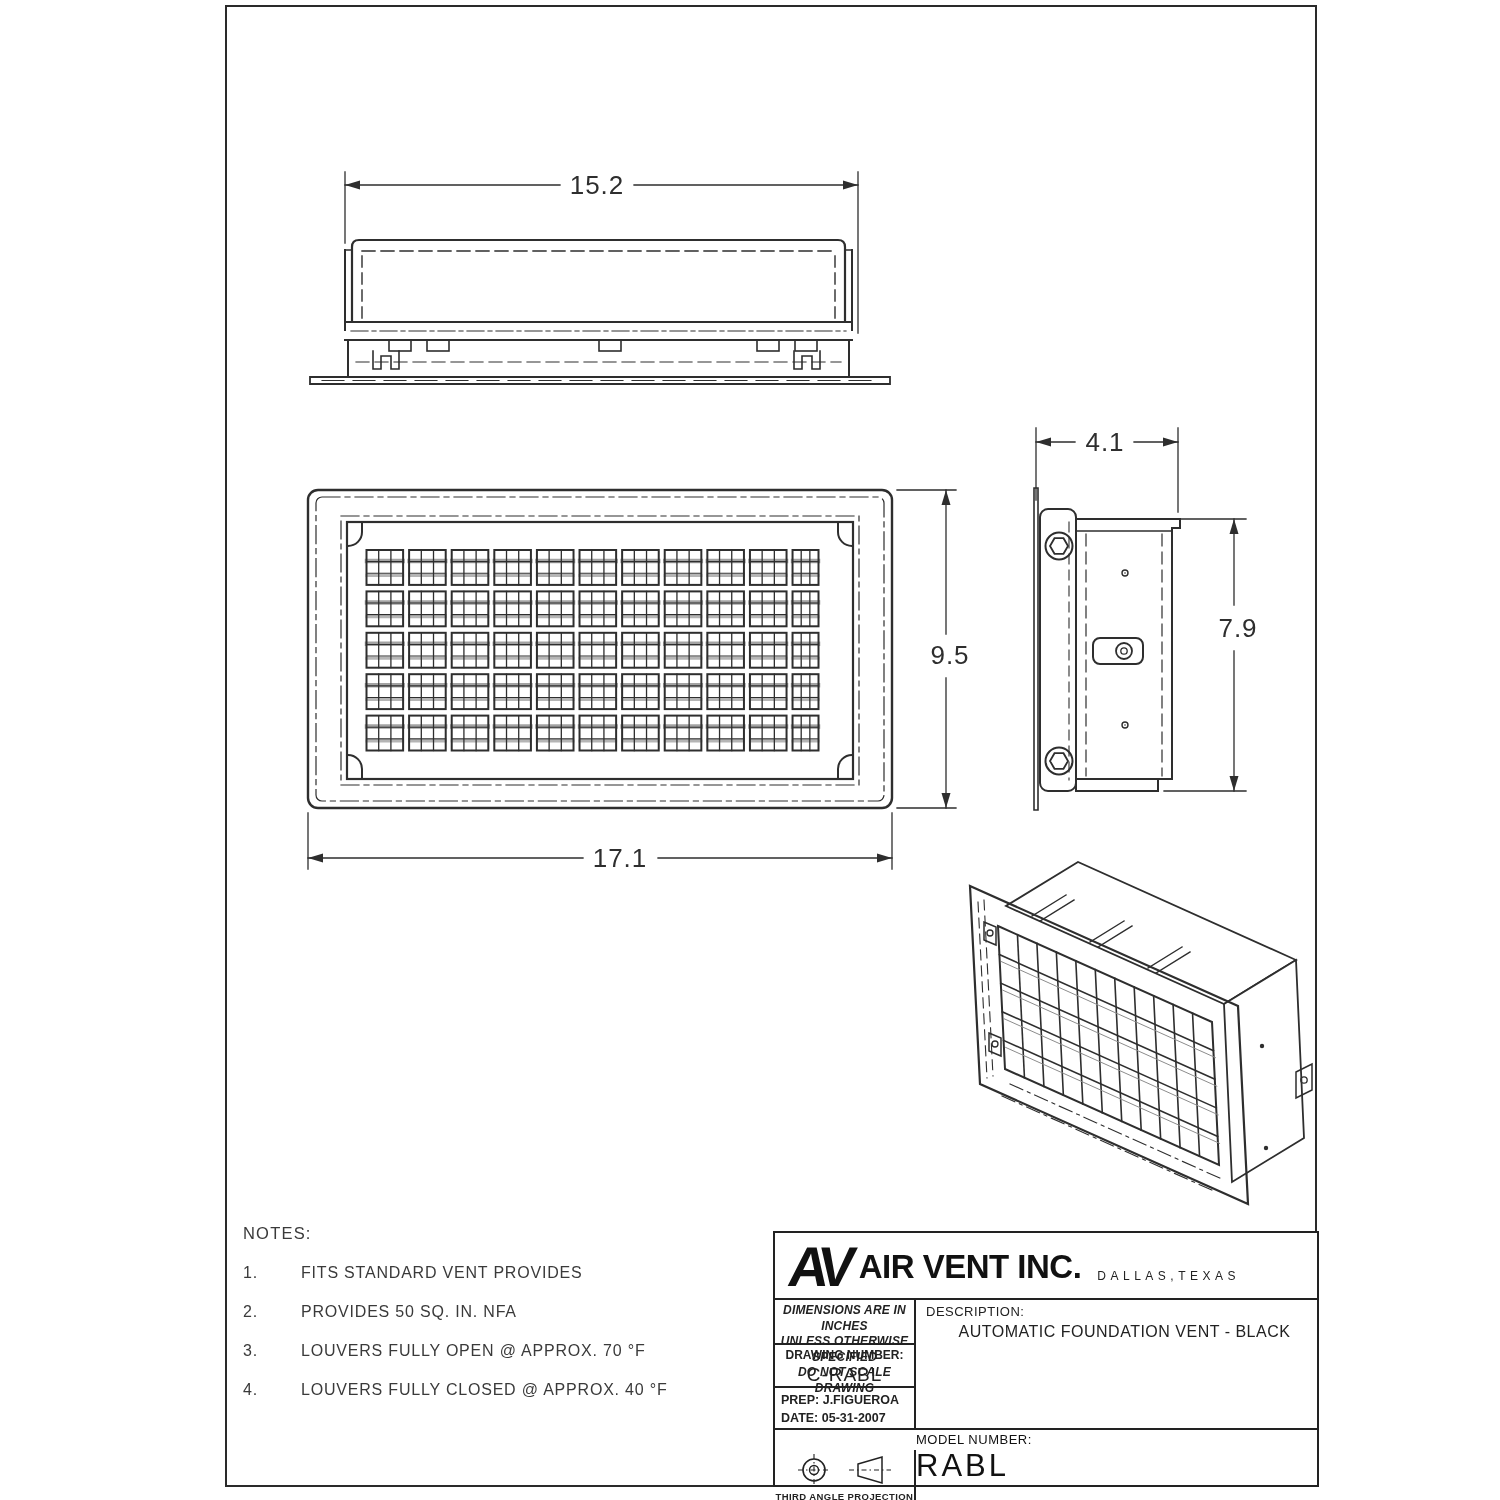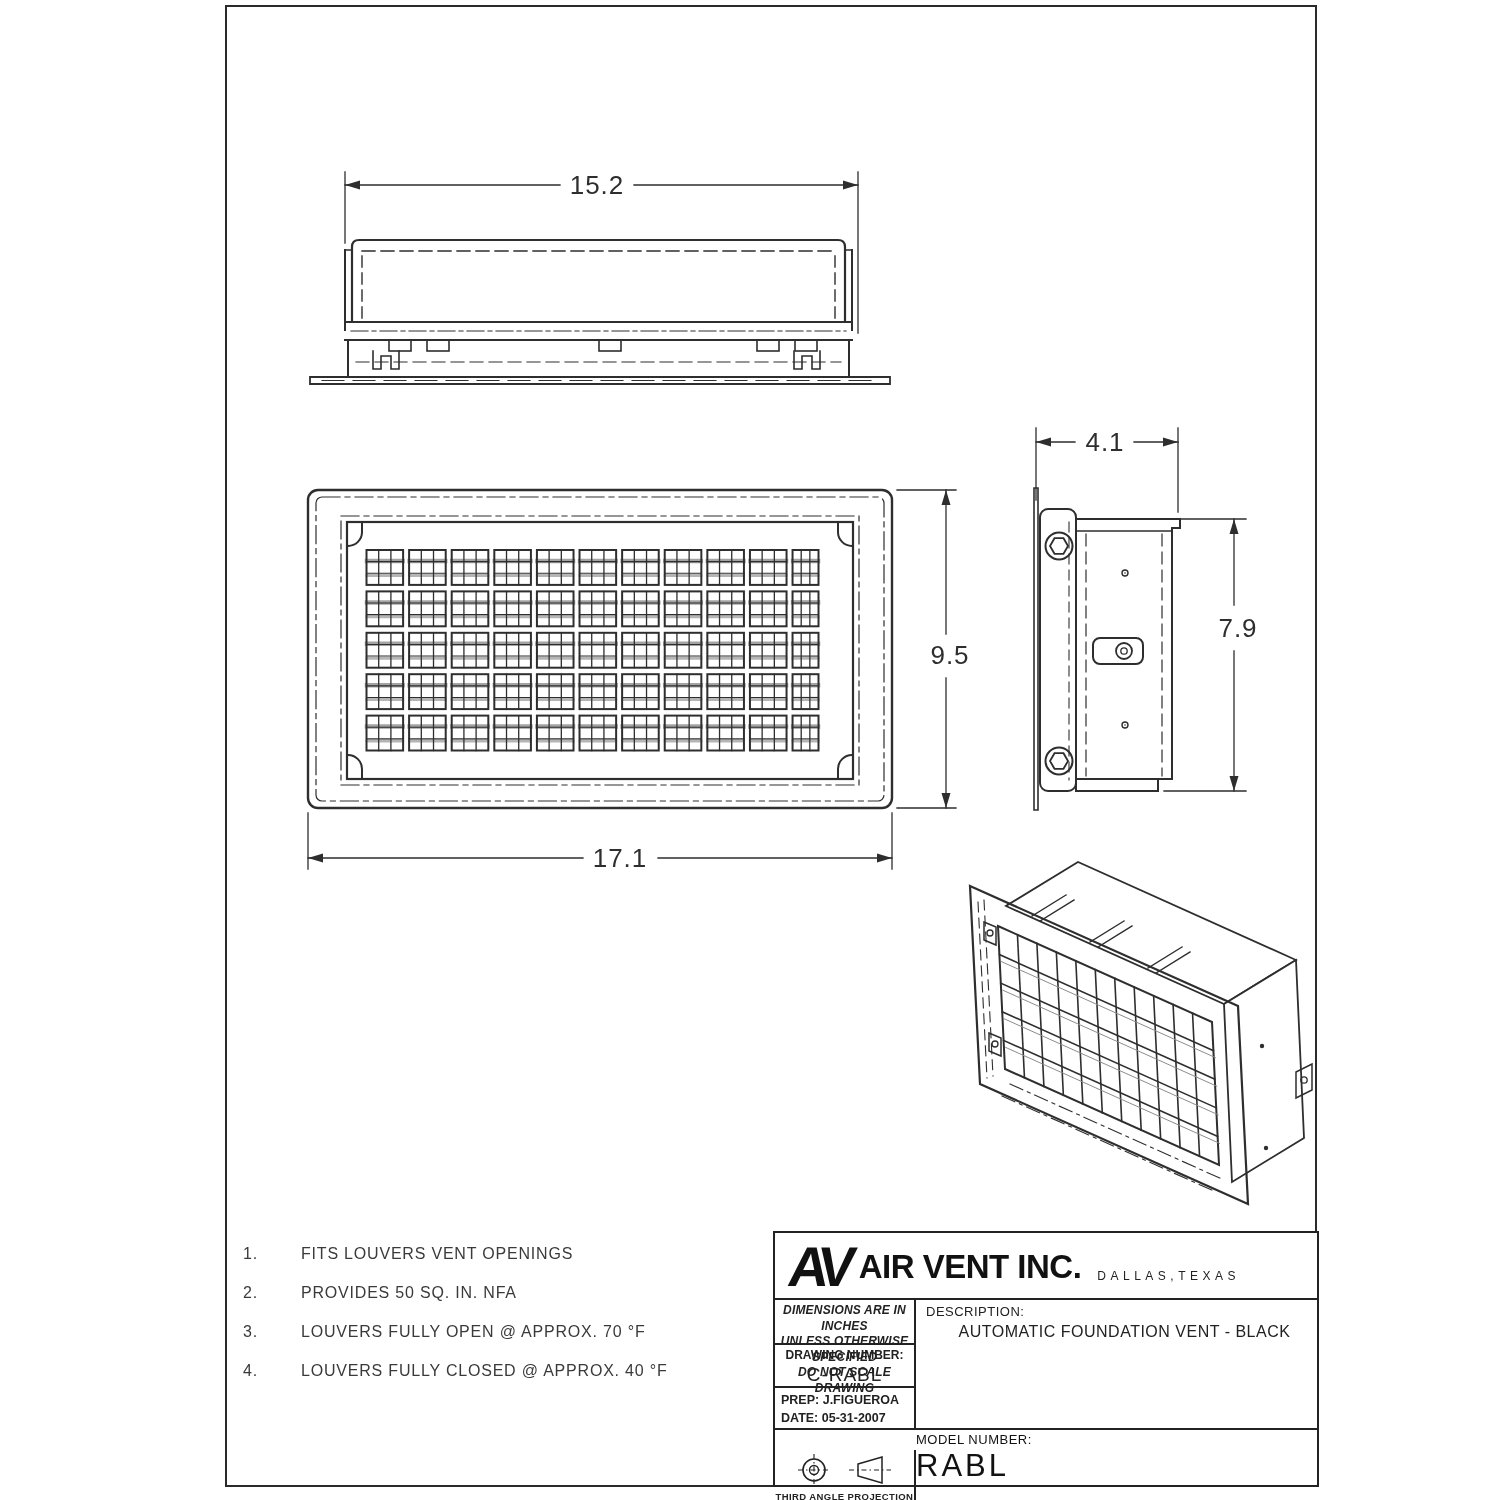--- a/index.html
+++ b/index.html
@@ -565,23 +565,24 @@
     <circle cx="995" cy="1044" r="3" stroke-width="1.3"></circle>
 
     <polygon points="1296,1072 1312,1064 1312,1090 1296,1098" stroke-width="1.5"></polygon>
     <circle cx="1304" cy="1080" r="3.2" stroke-width="1.3"></circle>
     <circle cx="1262" cy="1046" r="2.2" fill="#2e2e2e" stroke="none"></circle>
     <circle cx="1266" cy="1148" r="2.2" fill="#2e2e2e" stroke="none"></circle>
   </g>
 </svg>
 
 <div id="notes">
+  <div class="n-title">NOTES:</div>
   <div class="n-row">
     <span class="n-num">1.</span>
-    <span>FITS LOUVERS VENT OPENINGS</span>
+    <span>FITS STANDARD VENT PROVIDES</span>
   </div>
   <div class="n-row">
     <span class="n-num">2.</span>
     <span>PROVIDES 50 SQ. IN. NFA</span>
   </div>
   <div class="n-row">
     <span class="n-num">3.</span>
     <span>LOUVERS FULLY OPEN @ APPROX. 70 °F</span>
   </div>
   <div class="n-row">

